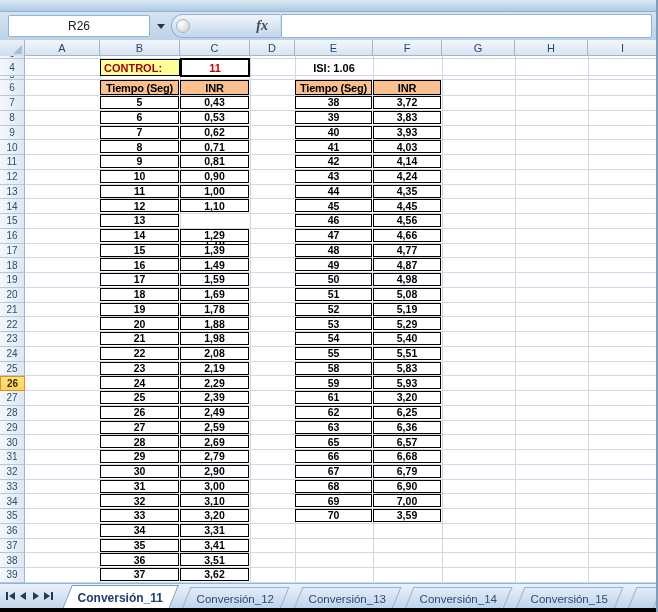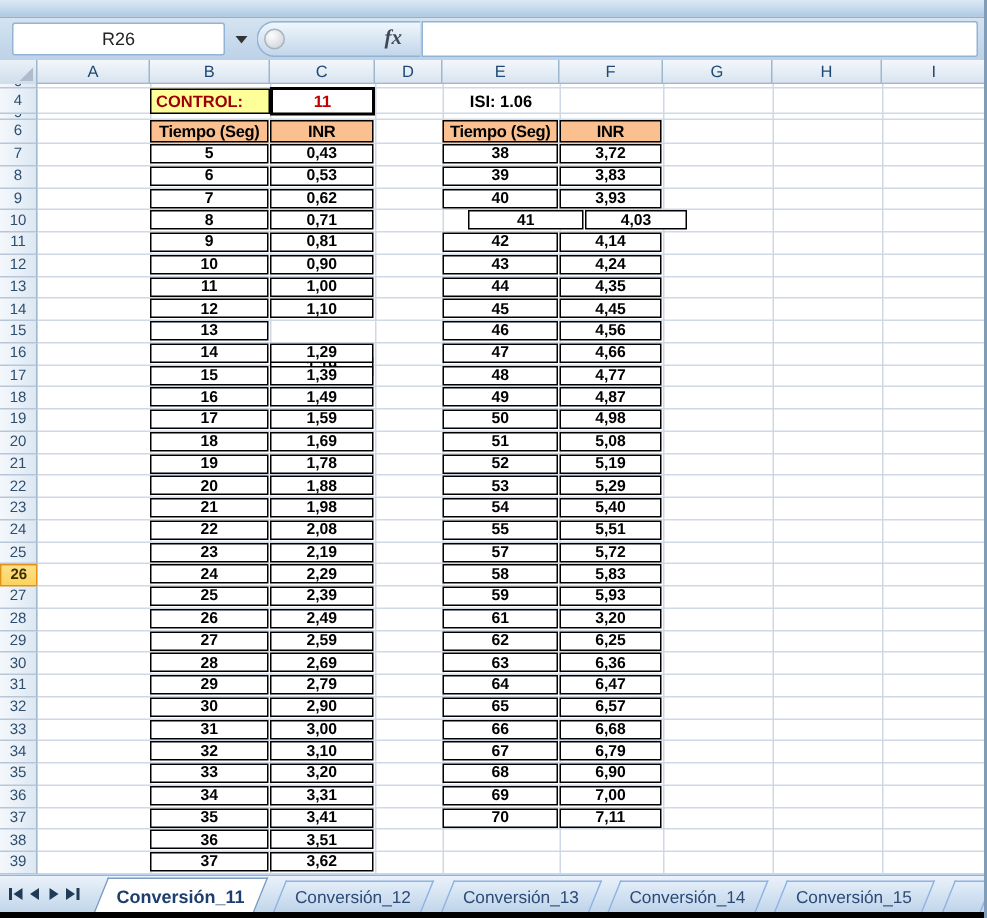--- a/index.html
+++ b/index.html
@@ -492,21 +492,21 @@
       </div>
       <div class="trow tdata">
         <div class="tcell" style="width: 77px;">39</div>
         <div class="tcell" style="width: 68px;">3,83</div>
       </div>
       <div class="trow tdata">
         <div class="tcell" style="width: 77px;">40</div>
         <div class="tcell" style="width: 68px;">3,93</div>
       </div>
       <div class="trow tdata">
-        <div class="tcell" style="width: 77px; margin-left: 17px;">41</div>
+        <div class="tcell" style="width: 77px;">41</div>
         <div class="tcell" style="width: 68px;">4,03</div>
       </div>
       <div class="trow tdata">
         <div class="tcell" style="width: 77px;">42</div>
         <div class="tcell" style="width: 68px;">4,14</div>
       </div>
       <div class="trow tdata">
         <div class="tcell" style="width: 77px;">43</div>
         <div class="tcell" style="width: 68px;">4,24</div>
       </div>
@@ -552,48 +552,40 @@
       </div>
       <div class="trow tdata">
         <div class="tcell" style="width: 77px;">54</div>
         <div class="tcell" style="width: 68px;">5,40</div>
       </div>
       <div class="trow tdata">
         <div class="tcell" style="width: 77px;">55</div>
         <div class="tcell" style="width: 68px;">5,51</div>
       </div>
       <div class="trow tdata">
-        <div class="tcell" style="width: 77px;">57</div>
-        <div class="tcell" style="width: 68px;">5,72</div>
-      </div>
-      <div class="trow tdata">
         <div class="tcell" style="width: 77px;">58</div>
         <div class="tcell" style="width: 68px;">5,83</div>
       </div>
       <div class="trow tdata">
         <div class="tcell" style="width: 77px;">59</div>
         <div class="tcell" style="width: 68px;">5,93</div>
       </div>
       <div class="trow tdata">
         <div class="tcell" style="width: 77px;">61</div>
         <div class="tcell" style="width: 68px;">3,20</div>
       </div>
       <div class="trow tdata">
         <div class="tcell" style="width: 77px;">62</div>
         <div class="tcell" style="width: 68px;">6,25</div>
       </div>
       <div class="trow tdata">
         <div class="tcell" style="width: 77px;">63</div>
         <div class="tcell" style="width: 68px;">6,36</div>
       </div>
       <div class="trow tdata">
-        <div class="tcell" style="width: 77px;">64</div>
-        <div class="tcell" style="width: 68px;">6,47</div>
-      </div>
-      <div class="trow tdata">
         <div class="tcell" style="width: 77px;">65</div>
         <div class="tcell" style="width: 68px;">6,57</div>
       </div>
       <div class="trow tdata">
         <div class="tcell" style="width: 77px;">66</div>
         <div class="tcell" style="width: 68px;">6,68</div>
       </div>
       <div class="trow tdata">
         <div class="tcell" style="width: 77px;">67</div>
         <div class="tcell" style="width: 68px;">6,79</div>
@@ -601,16 +593,16 @@
       <div class="trow tdata">
         <div class="tcell" style="width: 77px;">68</div>
         <div class="tcell" style="width: 68px;">6,90</div>
       </div>
       <div class="trow tdata">
         <div class="tcell" style="width: 77px;">69</div>
         <div class="tcell" style="width: 68px;">7,00</div>
       </div>
       <div class="trow tdata">
         <div class="tcell" style="width: 77px;">70</div>
-        <div class="tcell" style="width: 68px;">7,11</div>
+        <div class="tcell" style="width: 68px;">3,59</div>
       </div>
     </div>
   </div>
 
 </body></html>

